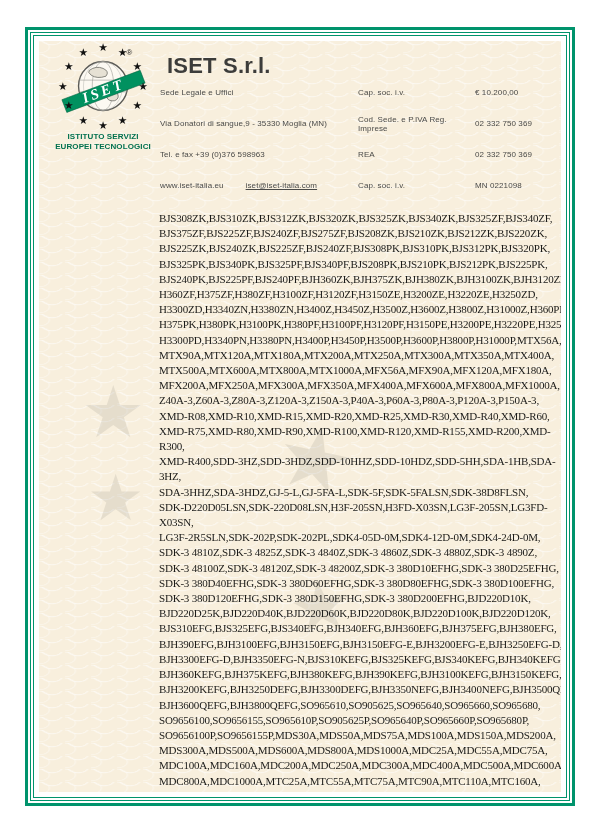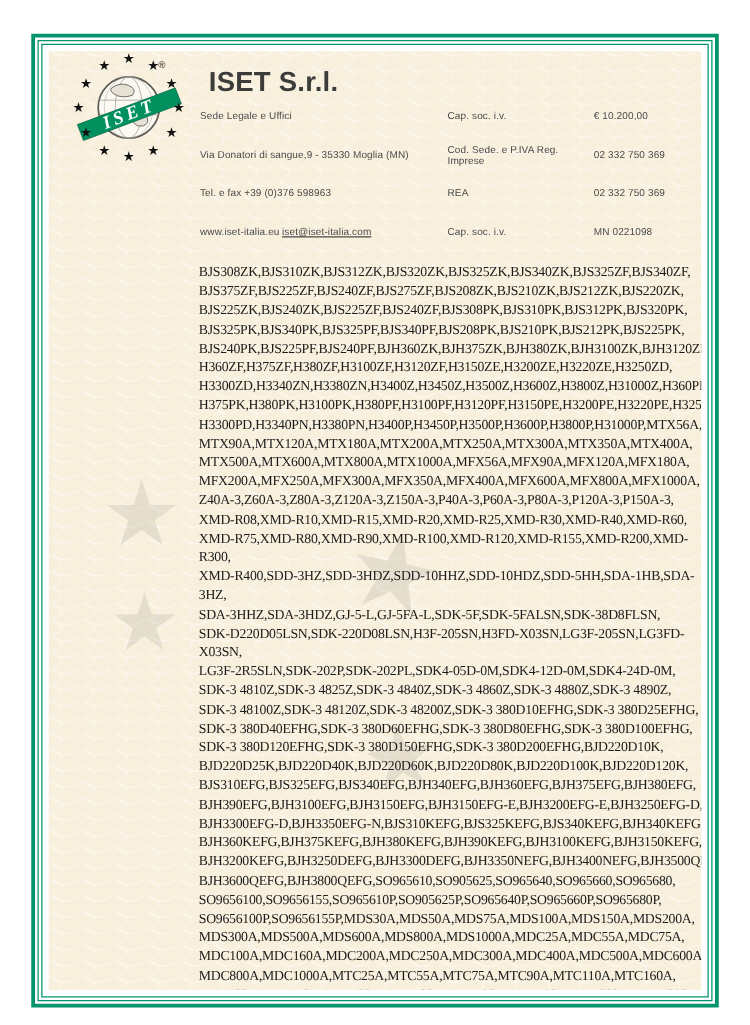--- a/index.html
+++ b/index.html
@@ -33,21 +33,21 @@
   .wm{position:absolute;color:#8a8578;opacity:.16;pointer-events:none;line-height:1;}
   
   .logo-block{position:absolute;left:6px;top:0px;width:116px;text-align:center;}
   .logo-svg{display:block;margin:0 auto;}
   .org-name{font-size:8px;font-weight:bold;color:var(--green-dark);line-height:10px;letter-spacing:.1px;margin-top:1px;}
   
   .company-name{position:absolute;left:128px;top:12px;font-size:22px;font-weight:600;color:#3c3c3a;letter-spacing:.2px;}
   .info-grid{position:absolute;left:121px;top:44px;display:grid;
     grid-template-columns:182px 101px auto;grid-auto-rows:15px;align-items:center;
     font-size:8px;color:var(--gray);letter-spacing:.1px;gap:16px;}
-  .info-grid .email{text-decoration:underline;margin-left:2px;}
+  .info-grid .email{text-decoration:underline;margin-left:22px;}
   
   .annex-title{position:absolute;left:0;top:128px;width:100%;text-align:center;
     font-family:"Liberation Serif", serif;font-size:24px;letter-spacing:1px;color:#1e1e1c;}
   .model-list{position:absolute;left:88px;top:170px;width:412px;
     font-family:Liberation Serif, serif;font-size:11px;line-height:15.2px;
     letter-spacing:-0.2px;color:var(--ink);white-space:pre-line;margin-left:32px;}
 </style>
 </head>
 <body>
 
@@ -85,20 +85,24 @@
                 <text x="70" y="85">★</text>
            <text x="50" y="90">★</text>
                 <text x="30" y="85">★</text>
                 <text x="15" y="70">★</text>
            <text x="9" y="50">★</text>
                 <text x="15" y="30">★</text>
                 <text x="30" y="15">★</text>
          </g>
          <text x="77" y="14" font-size="8" fill="#222" text-anchor="middle">®</text>
        </svg>
+       <div class="org-name">
+         <div>ISTITUTO SERVIZI</div>
+         <div>EUROPEI TECNOLOGICI</div>
+       </div>
      </div>
 
      <div class="company-name">ISET S.r.l.</div>
 
      <div class="info-grid">
        <div>Sede Legale e Uffici</div>
        <div>Cap. soc. i.v.</div>
        <div>€ 10.200,00</div>
 
        <div>Via Donatori di sangue,9 - 35330 Moglia (MN)</div>

